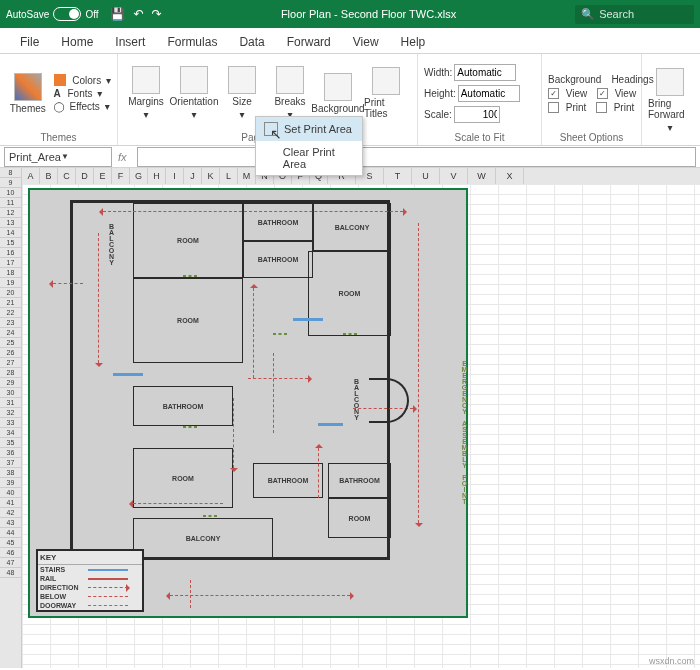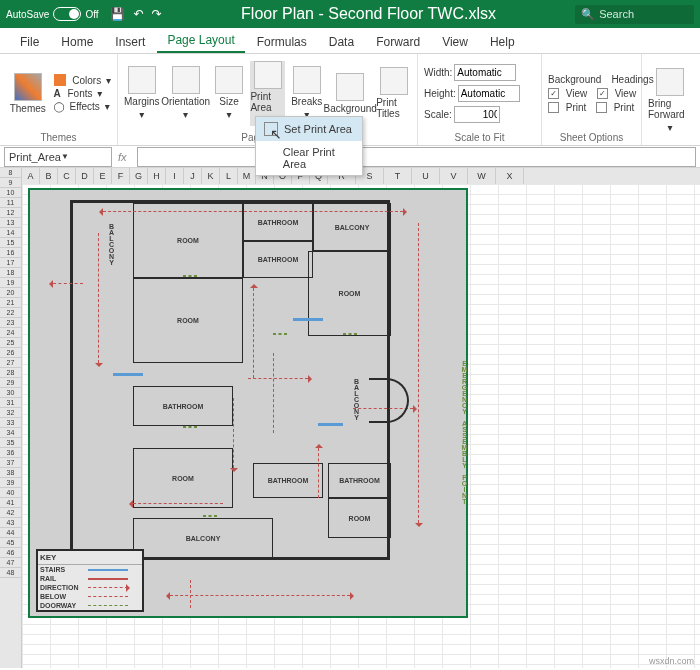--- a/index.html
+++ b/index.html
@@ -3,21 +3,21 @@
 <meta charset="utf-8">
 <style>
 *{box-sizing:border-box;margin:0;padding:0;font-family:"Segoe UI",Arial,sans-serif}
 body{width:700px;height:670px;background:#fff;overflow:hidden;font-size:11px;color:#3a3a3a}
 .titlebar{height:28px;background:#107c41;display:flex;align-items:center;color:#fff;padding:0 6px;gap:6px}
 .autosave{display:flex;align-items:center;gap:4px;font-size:10px}
 .toggle{width:28px;height:14px;border:1px solid #fff;border-radius:7px;position:relative}
 .toggle::after{content:"";position:absolute;width:10px;height:10px;border-radius:50%;background:#fff;right:1px;top:1px}
 .qat{display:flex;gap:8px;margin-left:6px}
 .qat span{font-size:12px;cursor:pointer}
-.title{flex:1;text-align:center;font-size:16px}
+.title{flex:1;text-align:center;font-size:11px}
 .searchbox{background:#0e6b38;border-radius:2px;padding:3px 60px 3px 6px;display:flex;align-items:center;gap:4px;font-size:11px;color:#d5e8df}
 .tabs{height:26px;display:flex;align-items:flex-end;padding:0 10px;gap:2px;background:#fff;border-bottom:1px solid #d4d4d4}
 .tab{padding:4px 10px;font-size:12px;cursor:pointer;color:#3a3a3a}
 .tab.active{border-bottom:2px solid #107c41;color:#107c41}
 .ribbon{height:92px;background:#fff;border-bottom:1px solid #d4d4d4;display:flex}
 .group{border-right:1px solid #e1e1e1;display:flex;flex-direction:column;padding:2px 6px 0}
 .group-body{flex:1;display:flex;align-items:center;gap:4px}
 .group-label{font-size:10px;color:#6a6a6a;text-align:center;padding:2px 0}
 .bigbtn{display:flex;flex-direction:column;align-items:center;width:44px;cursor:pointer;font-size:10px;color:#3a3a3a;gap:2px}
 .bigbtn.active{background:#e1e1e1}
@@ -81,21 +81,20 @@
   <div class="searchbox">
     <span>🔍</span>
     <span>Search</span>
   </div>
 </div>
 
 <div class="tabs">
   <div class="tab">File</div>
   <div class="tab">Home</div>
   <div class="tab">Insert</div>
-  <div class="tab active">Page Layout</div>
   <div class="tab">Formulas</div>
   <div class="tab">Data</div>
   <div class="tab">Forward</div>
   <div class="tab">View</div>
   <div class="tab">Help</div>
 </div>
 
 <div class="ribbon">
   <div class="group" style="width:118px">
     <div class="group-body">
@@ -109,21 +108,20 @@
         <div>◯&nbsp;<span>Effects</span>&nbsp;▾</div>
       </div>
     </div>
     <div class="group-label">Themes</div>
   </div>
   <div class="group" style="width:300px">
     <div class="group-body">
       <div class="bigbtn"><div class="bicon"></div><span>Margins</span>▾</div>
       <div class="bigbtn"><div class="bicon"></div><span>Orientation</span>▾</div>
       <div class="bigbtn"><div class="bicon"></div><span>Size</span>▾</div>
-      <div class="bigbtn active"><div class="bicon"></div><span>Print Area</span>▾</div>
       <div class="bigbtn"><div class="bicon"></div><span>Breaks</span>▾</div>
       <div class="bigbtn">
           <div class="bicon"></div>
           <span>Background</span>
         </div>
       <div class="bigbtn">
           <div class="bicon"></div>
           <span>Print Titles</span>
         </div>
     </div>

